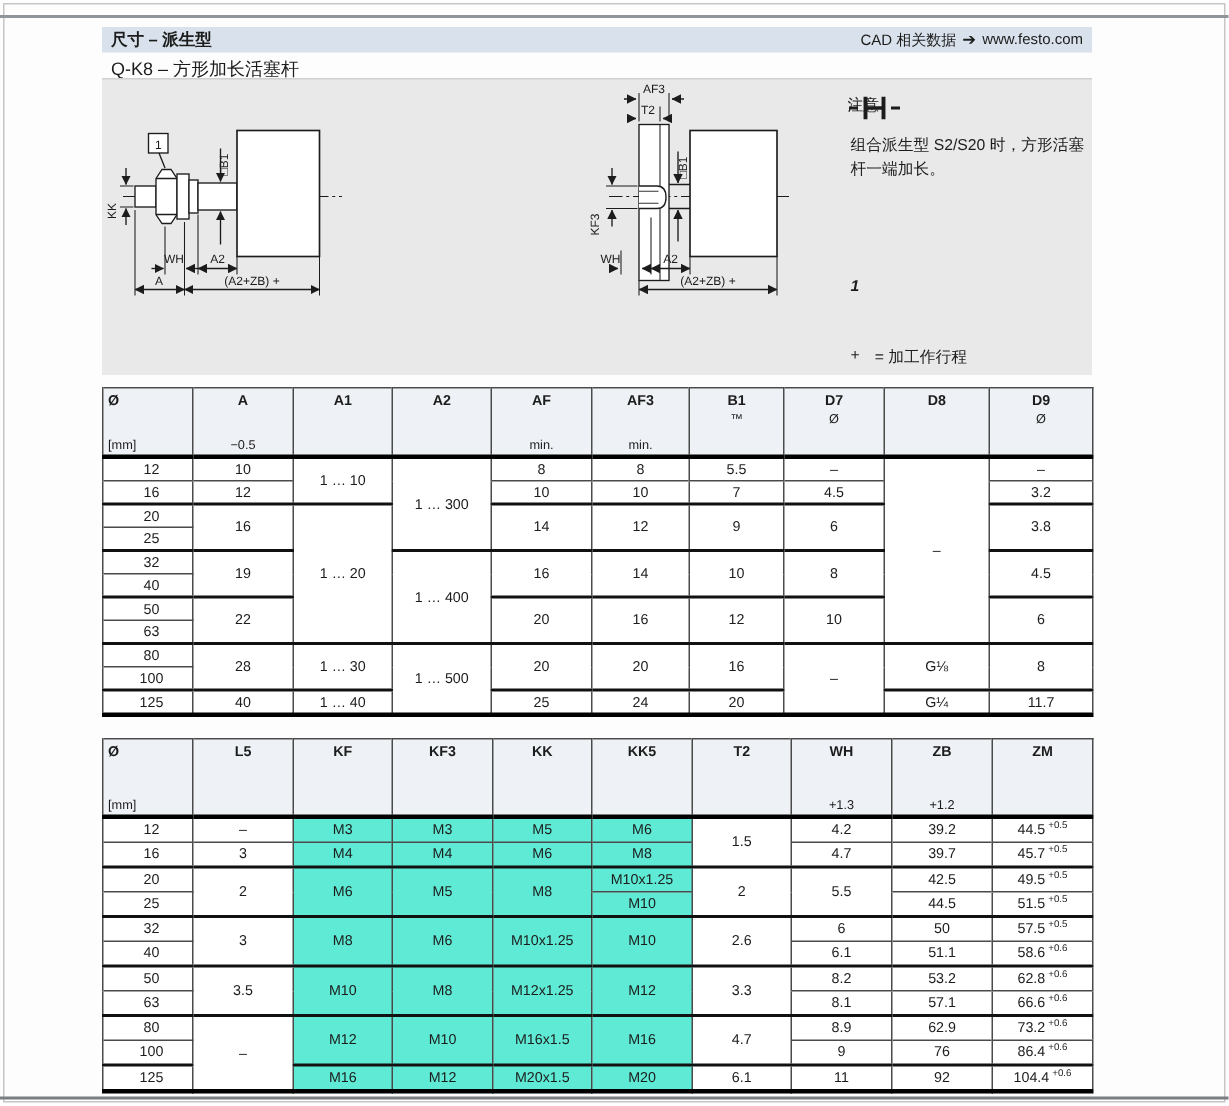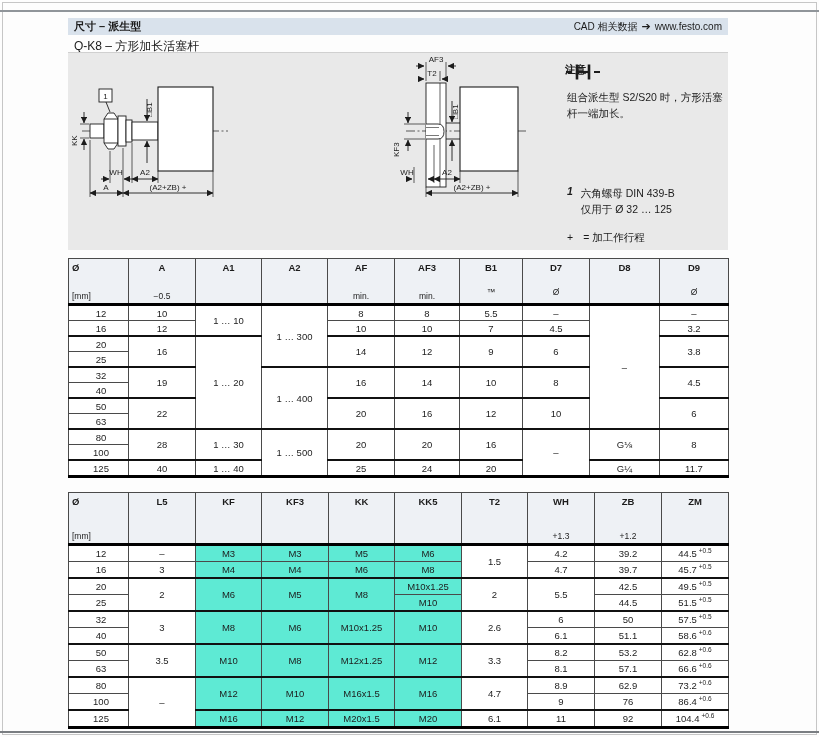--- a/index.html
+++ b/index.html
@@ -16,36 +16,36 @@
   .cad{font-size:10px;display:flex;gap:4px;align-items:center;justify-content:center;}
   .cad .arrow{font-weight:bold;font-size:11px;}
   .subtitle{position:absolute;left:0;top:20px;font-size:12px;padding-left:6px;}
 
   .band{position:absolute;left:0;top:34px;width:660px;height:197px;background:#e9e9e9;border-top:1px solid #d0d0d0;}
   .band svg{position:absolute;left:0;top:0;}
   .band svg text{font-size:8px;fill:#1c1c1c;}
 
   .notes{position:absolute;left:497px;top:6px;width:160px;height:188px;font-size:10.5px;}
   .note-head{position:absolute;left:0;top:4px;display:flex;align-items:center;gap:8px;}
-  .note-title{font-weight:bold;}
+  .note-title{font-weight:normal;}
   .note-body{position:absolute;left:2px;top:30px;width:156px;line-height:1.55;}
   .fn1{position:absolute;left:2px;top:126px;display:flex;gap:8px;}
   .fn1 .marker{font-weight:bold;font-style:italic;}
   .fn1 .fn-text{line-height:1.55;}
   .plus-note{position:absolute;left:2px;top:172px;display:flex;gap:10px;}
 
   table.dtable{position:absolute;left:0;border-collapse:collapse;table-layout:fixed;width:660px;
                font-size:9.5px;border:1px solid #4a4a4a;border-bottom:3px solid #000;background:#fff;}
   #t1{top:240px;} #t2{top:474px;}
   .dtable th,.dtable td{border-left:1px solid #4a4a4a;padding:0;}
   .dtable thead th{background:#eef1f5;vertical-align:top;font-weight:bold;text-align:center;}
   #t1 thead th{height:44px;} #t2 thead th{height:50px;}
   .hcell{display:flex;flex-direction:column;justify-content:space-between;align-items:center;
          height:100%;box-sizing:border-box;padding:3px 3px 2px 3px;}
-  .hcell.stack{justify-content:flex-start;gap:14px;}
+  .hcell.stack{justify-content:flex-start;gap:1px;}
   .hcell.first{align-items:flex-start;}
   .hs{font-weight:normal;font-size:8.5px;min-height:9px;}
   .dtable tbody td{text-align:center;vertical-align:middle;border-top:1px solid #4a4a4a;}
   #t1 tbody td{height:14px;} #t2 tbody td{height:15px;}
   .dtable tbody tr.grp td{border-top:2px solid #111;}
   .dtable tbody tr:first-child td{border-top:3px solid #000;}
   td.size{text-align:left;padding-left:5px;}
   td.tint{background:#5eead4;}
   sup.tol{font-size:6.5px;vertical-align:super;margin-left:2px;}
 </style>
@@ -192,24 +192,20 @@
           <line x1="12" y1="1.5" x2="12" y2="16.5" stroke="#1c1c1c" stroke-width="2.6"></line>
           <line x1="24" y1="1.5" x2="24" y2="16.5" stroke="#1c1c1c" stroke-width="2.6"></line>
           <line x1="12" y1="9" x2="24" y2="9" stroke="#1c1c1c" stroke-width="2.2"></line>
           <line x1="29" y1="9" x2="35" y2="9" stroke="#1c1c1c" stroke-width="2"></line>
         </svg>
         <span class="note-title">注意</span>
       </div>
       <div class="note-body">组合派生型 S2/S20 时，方形活塞杆一端加长。</div>
       <div class="fn1">
         <span class="marker">1</span>
-        <span class="fn-text">
-          <span>六角螺母 DIN 439-B</span><br>
-          <span>仅用于 Ø 32 … 125</span>
-        </span>
       </div>
       <div class="plus-note">
         <span>+</span>
         <span>= 加工作行程</span>
       </div>
     </div>
   </div>
 
   <table id="t1" class="dtable">
       <colgroup>

